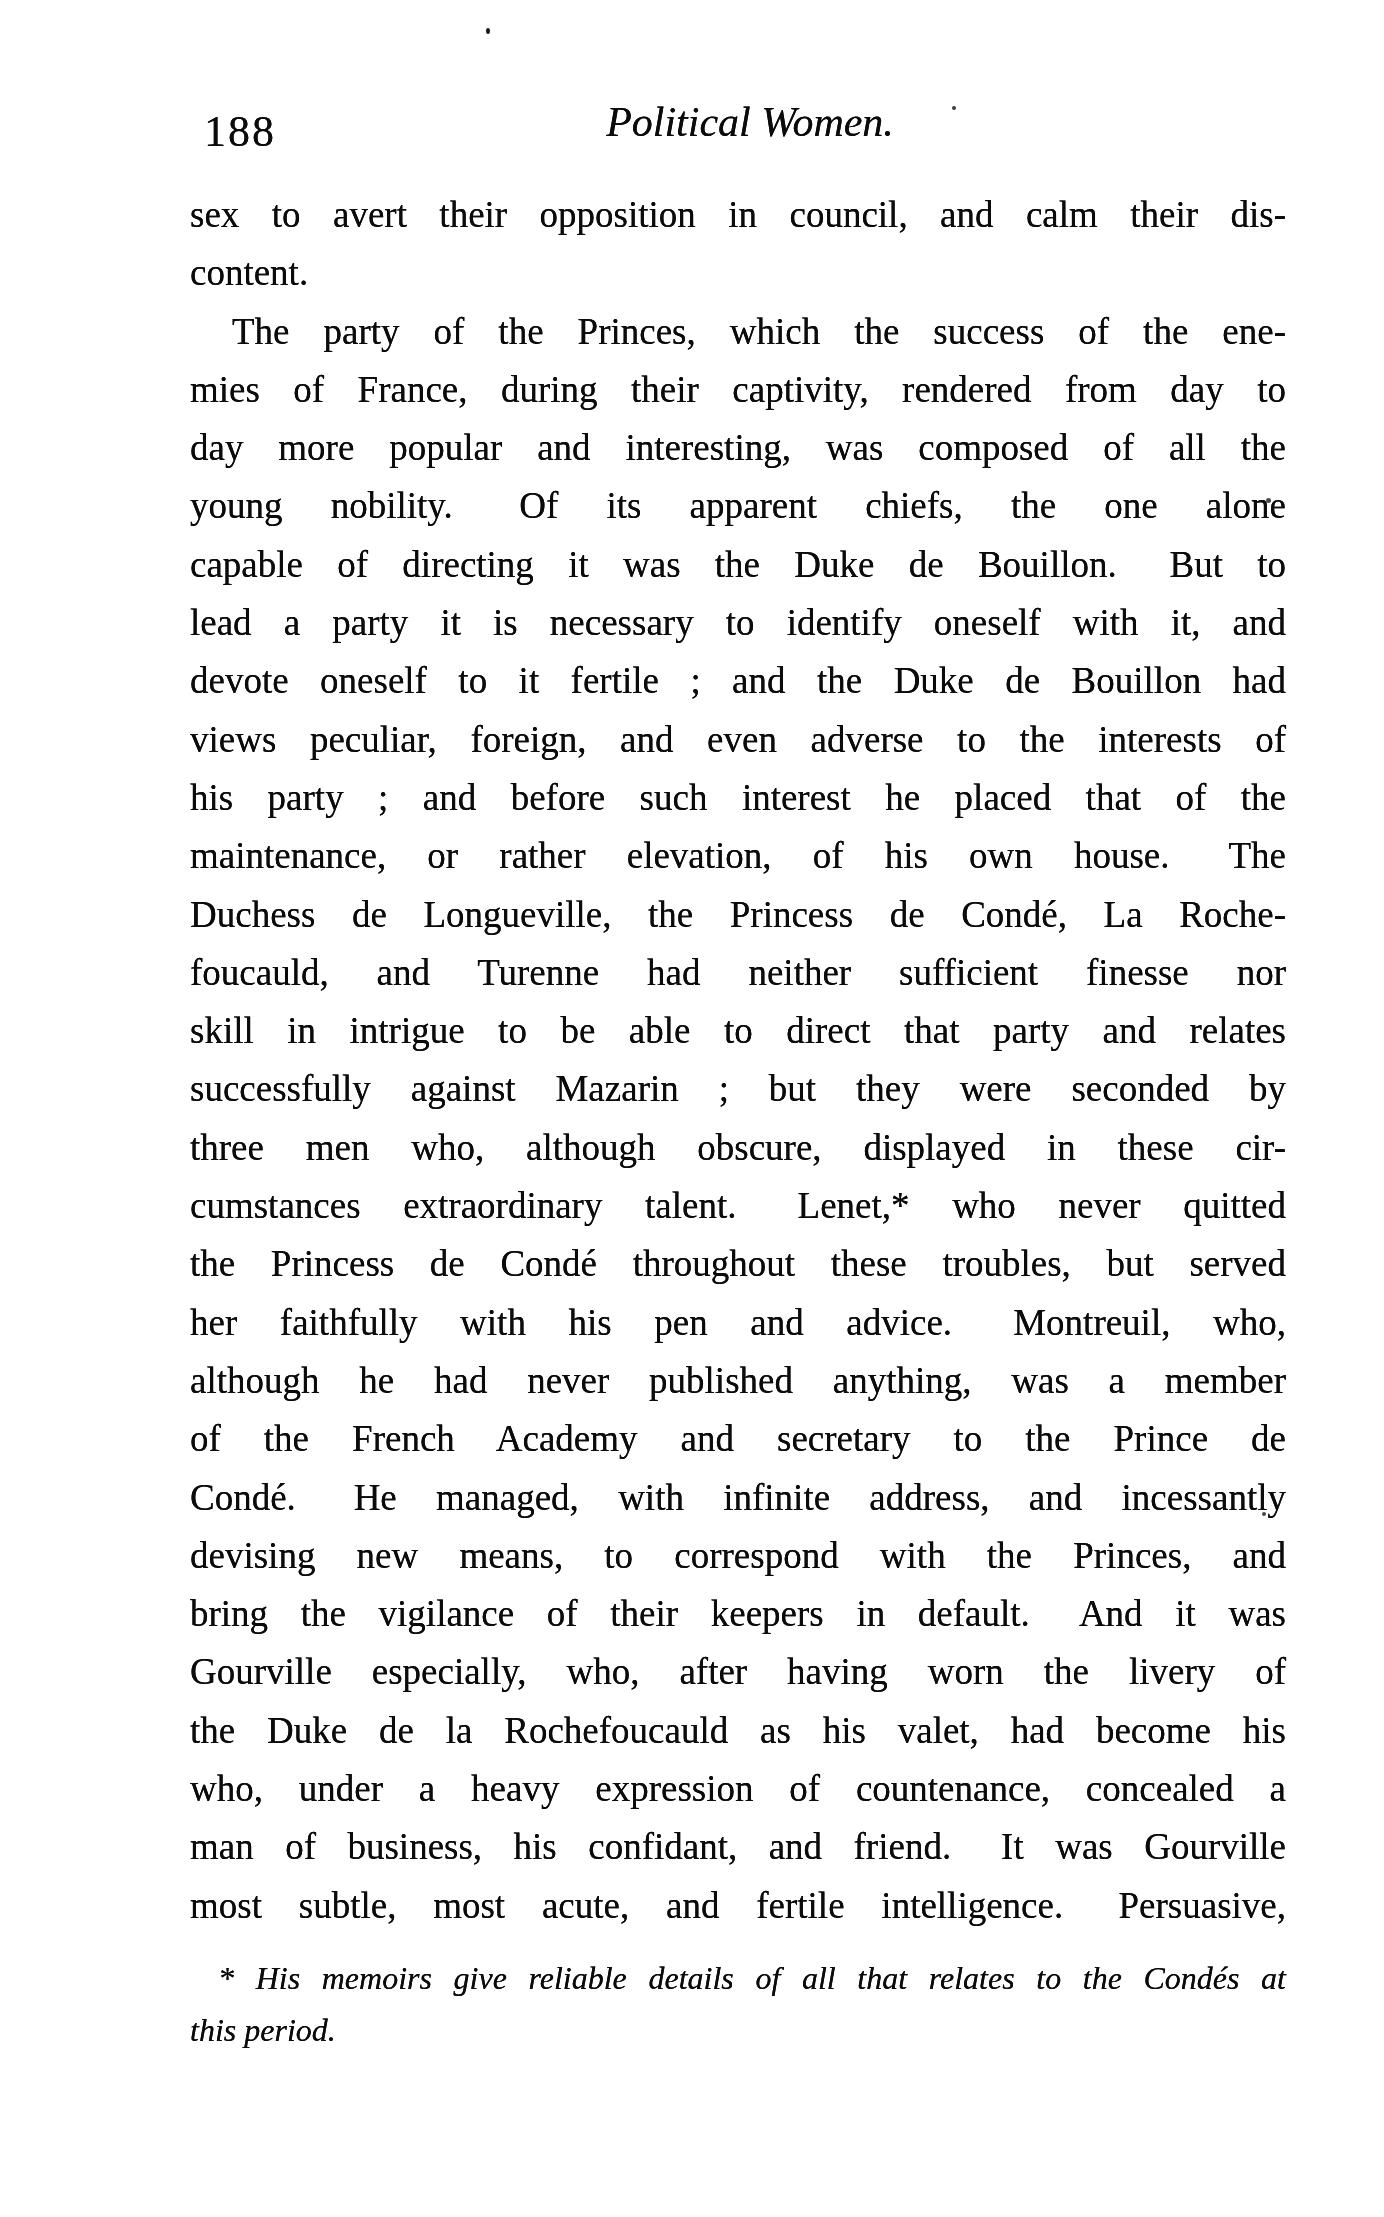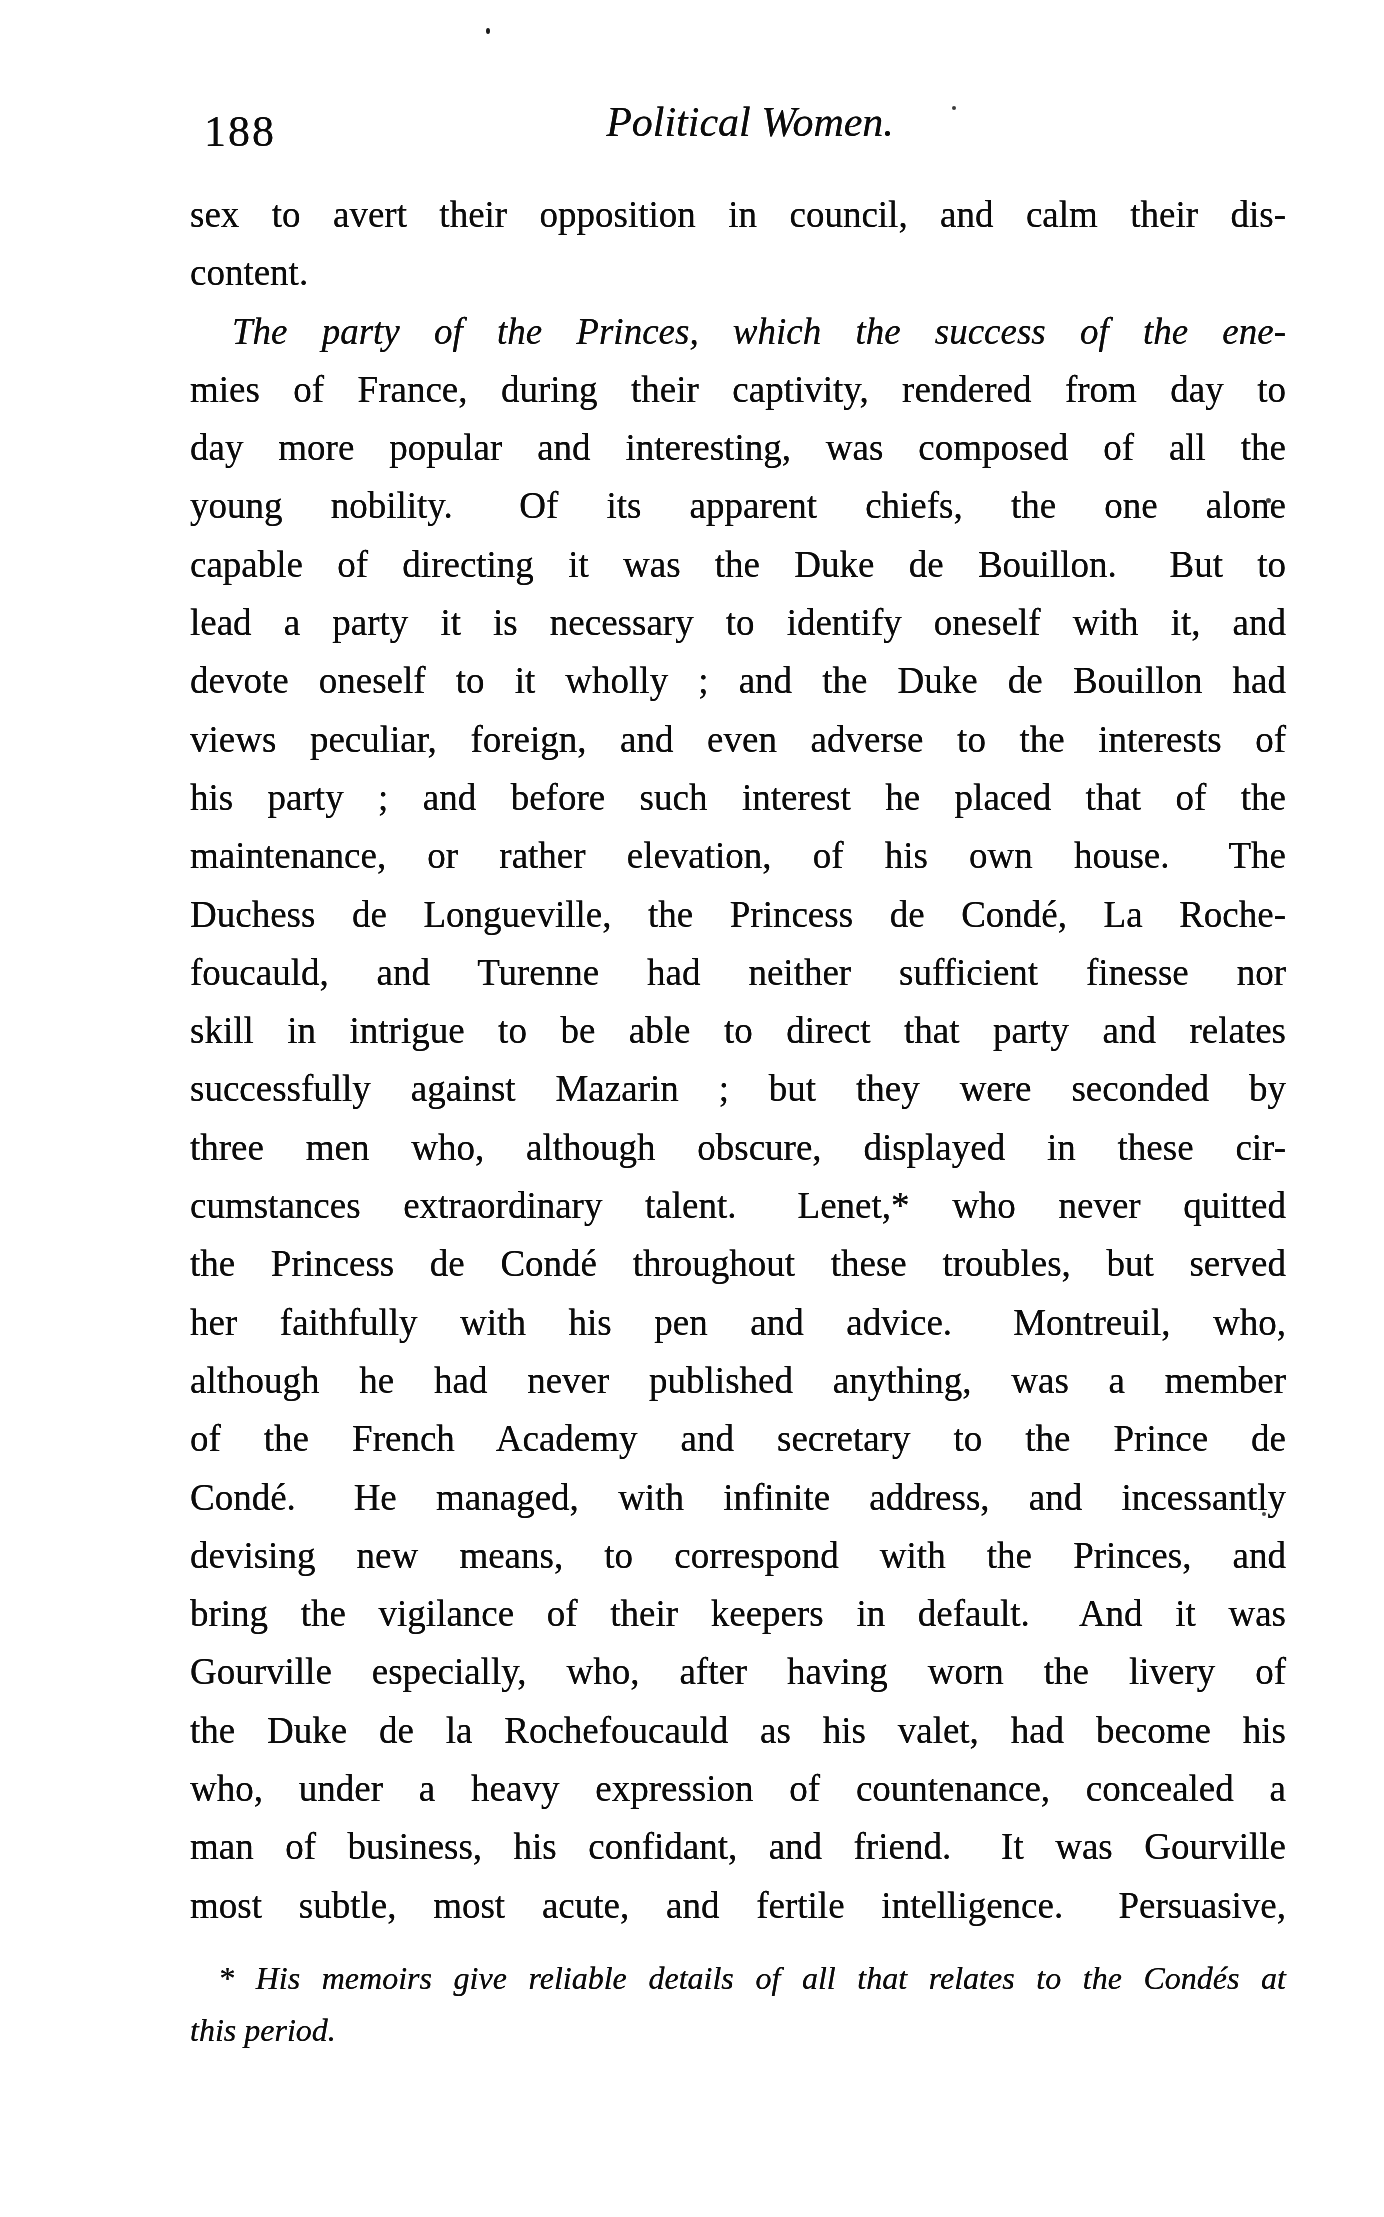--- a/index.html
+++ b/index.html
@@ -29,21 +29,21 @@
   
   .textblock {
     position:absolute; left:190px; top:186px; width:1096px;
   }
   .line {
     font-size:37px; line-height:58.3px; height:58.3px;
     text-align:justify; text-align-last:justify; text-justify:inter-word;
     white-space:normal;
     text-shadow:0 0 0.6px currentColor;
   }
-  .line.indent { text-indent:42px;font-style:italic; }
+  .line.indent { text-indent:42px; }
   .line.no-just { text-align:left; text-align-last:left; }
   
   .footnote {
     position:absolute; left:190px; top:1952px; width:1096px;
   }
   .fline {
     font-size:32px; line-height:52px; height:52px;
     text-align:justify; text-align-last:justify; text-justify:inter-word;
     text-shadow:0 0 0.6px currentColor;
     font-style:italic;
@@ -69,21 +69,21 @@
 
   <main class="textblock" id="body-lines">
       <div class="line">sex to avert their opposition in council, and calm their dis-</div>
       <div class="line no-just">content.</div>
       <div class="line indent">The party of the Princes, which the success of the ene-</div>
       <div class="line">mies of France, during their captivity, rendered from day to</div>
       <div class="line">day more popular and interesting, was composed of all the</div>
       <div class="line">young nobility.  Of its apparent chiefs, the one alone</div>
       <div class="line">capable of directing it was the Duke de Bouillon.  But to</div>
       <div class="line">lead a party it is necessary to identify oneself with it, and</div>
-      <div class="line">devote oneself to it wholly ; and the Duke de Bouillon had</div>
+      <div class="line">devote oneself to it fertile ; and the Duke de Bouillon had</div>
       <div class="line">views peculiar, foreign, and even adverse to the interests of</div>
       <div class="line">his party ; and before such interest he placed that of the</div>
       <div class="line">maintenance, or rather elevation, of his own house.  The</div>
       <div class="line">Duchess de Longueville, the Princess de Condé, La Roche-</div>
       <div class="line">foucauld, and Turenne had neither sufficient finesse nor</div>
       <div class="line">skill in intrigue to be able to direct that party and relates</div>
       <div class="line">successfully against Mazarin ; but they were seconded by</div>
       <div class="line">three men who, although obscure, displayed in these cir-</div>
       <div class="line">cumstances extraordinary talent.  Lenet,* who never quitted</div>
       <div class="line">the Princess de Condé throughout these troubles, but served</div>

